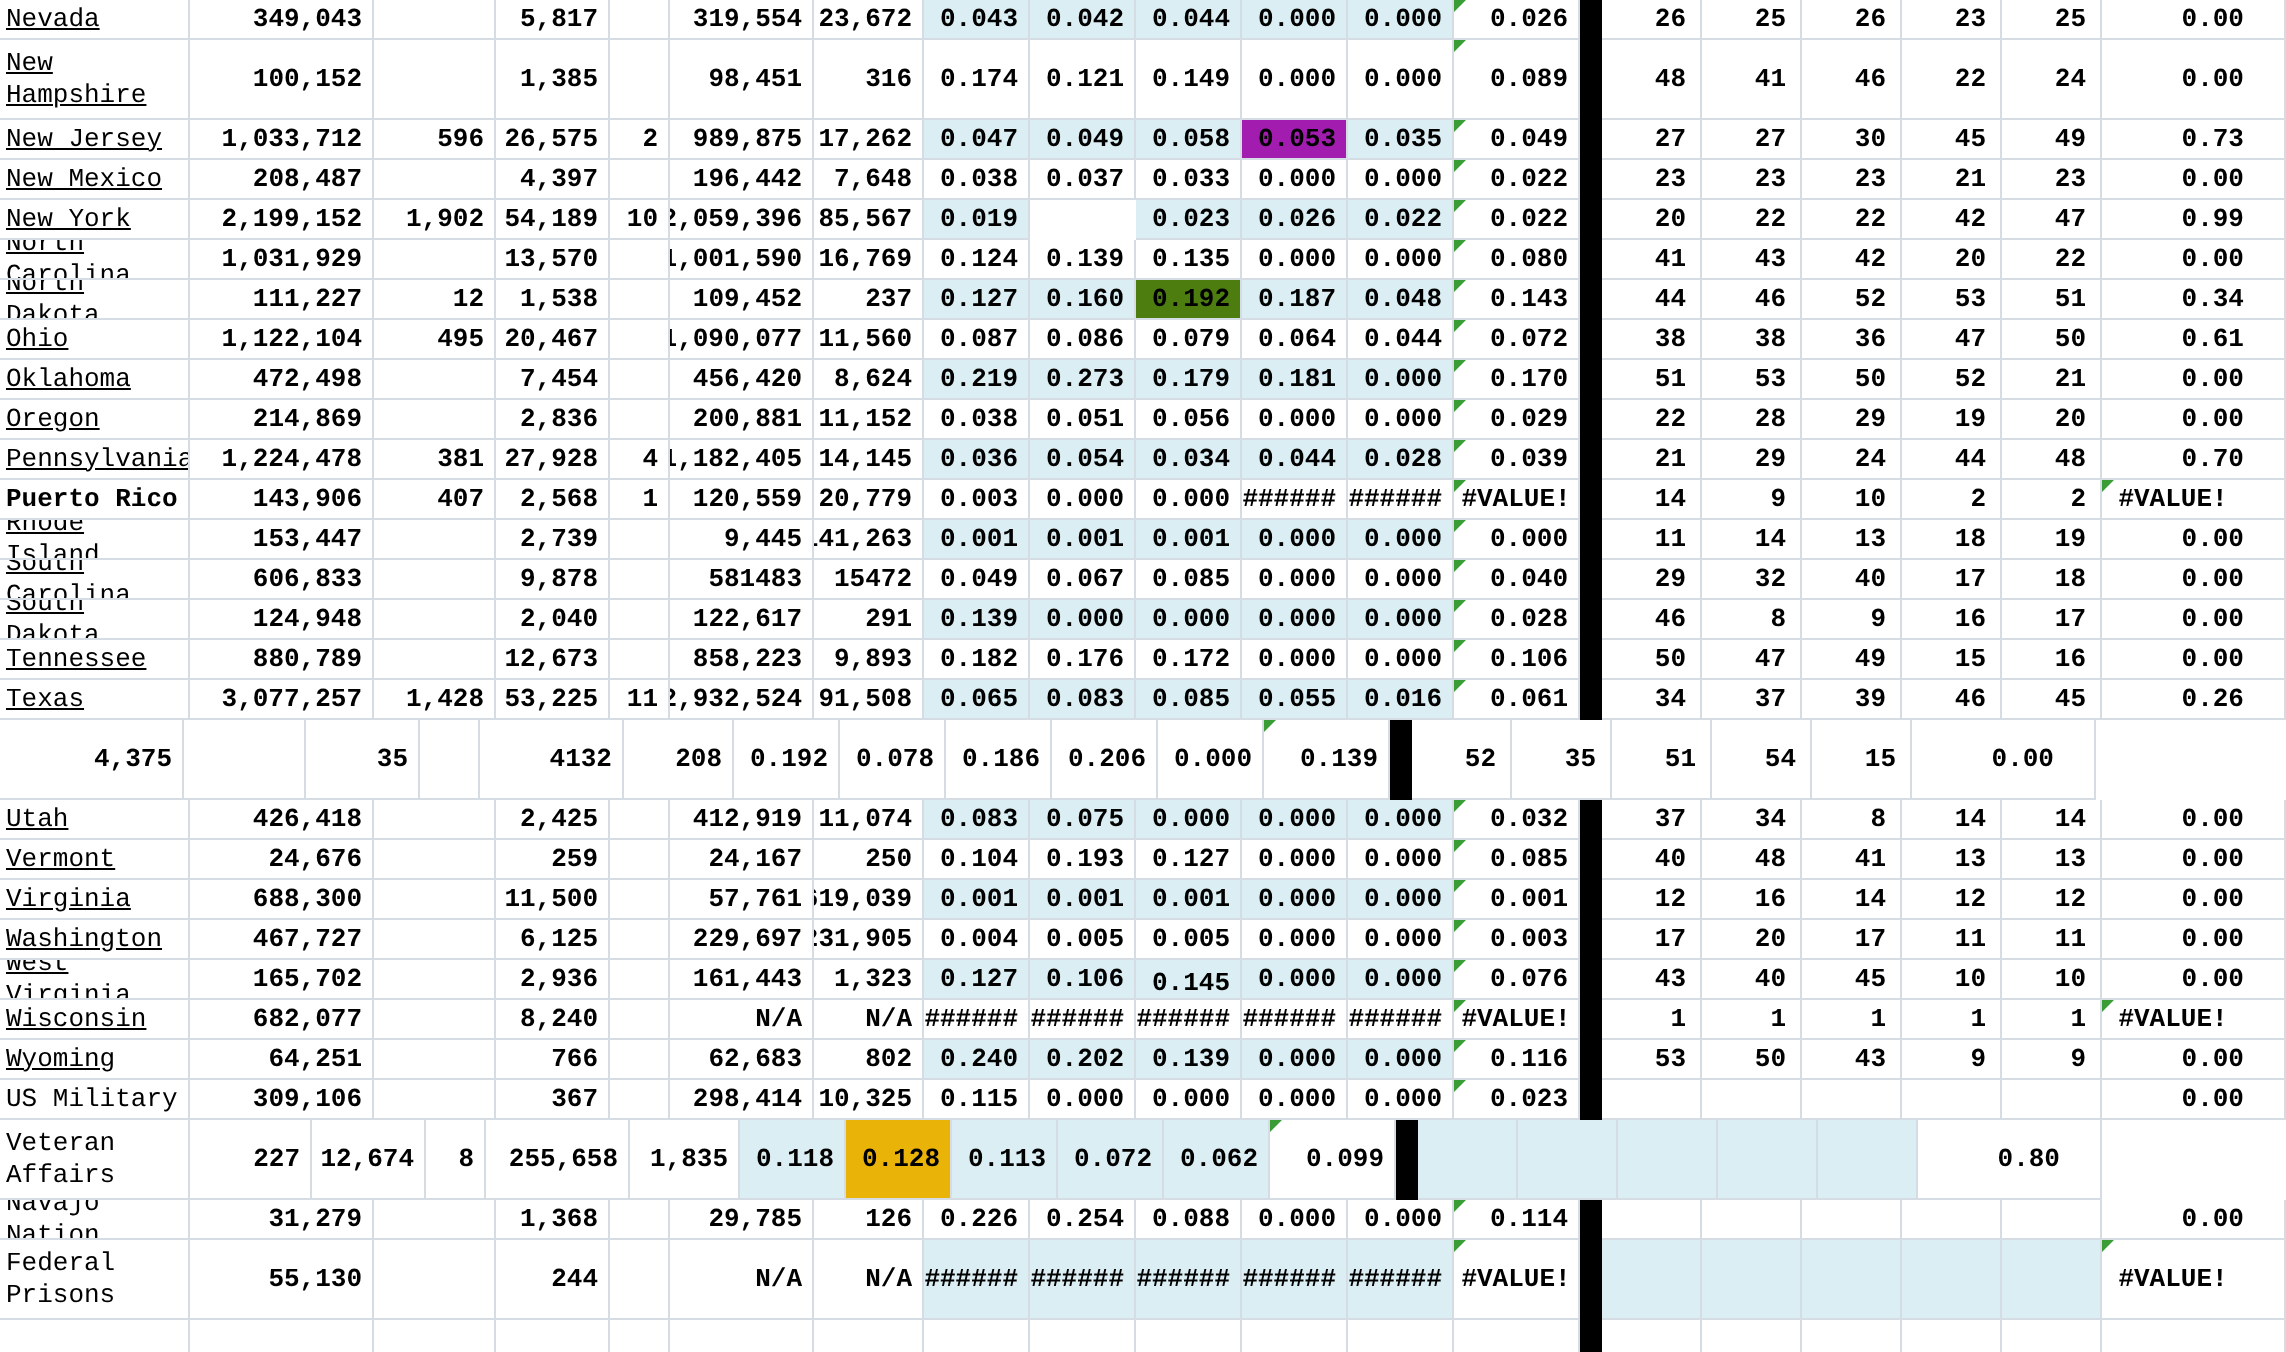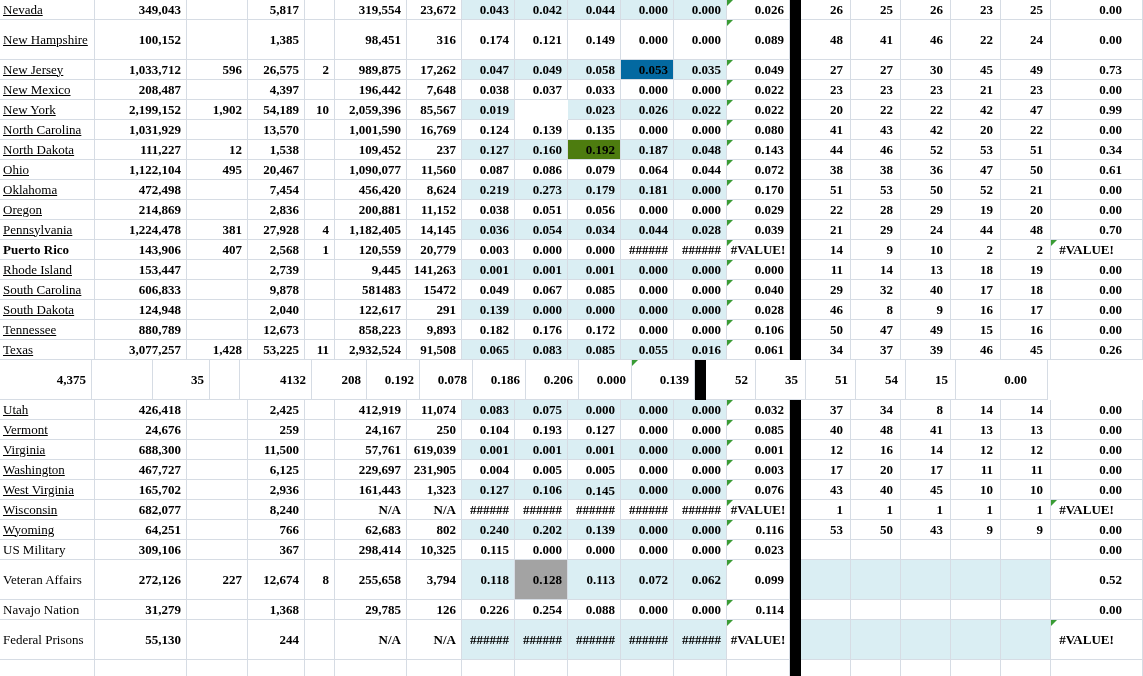--- a/index.html
+++ b/index.html
@@ -1,21 +1,21 @@
 <!DOCTYPE html>
 <html><head>
 <meta charset="utf-8">
 <style>
   html,body{margin:0;padding:0;background:#fff;}
   #sheet{
     position:relative;
     width:1143px;height:676px;
     overflow:hidden;
     background:#fff;
-    font-family:Liberation Serif, serif;
+    font-family:Liberation Mono, monospace;
     font-size:13px;
     color:#000;
     cursor:cell;
   }
   .row{display:flex;height:20px;box-sizing:border-box;}
   .row.tall{height:40px;}
   .cell{
     position:relative;
     box-sizing:border-box;
     border-right:1px solid #d6dce4;
@@ -192,21 +192,21 @@
       </div>
       <div class="cell c-d num" style="background: rgb(218, 238, 243);">
         <span>0.047</span>
       </div>
       <div class="cell c-d num" style="background: rgb(218, 238, 243);">
         <span>0.049</span>
       </div>
       <div class="cell c-d num" style="background: rgb(218, 238, 243);">
         <span>0.058</span>
       </div>
-      <div class="cell c-d num" style="background: #0369a1;">
+      <div class="cell c-d num" style="background: #a21caf;">
         <span>0.053</span>
       </div>
       <div class="cell c-d num" style="background: rgb(218, 238, 243);">
         <span>0.035</span>
       </div>
       <div class="cell c-d6 num">
         <span>0.049</span>
         <span class="tri" style="border-top-color: rgb(58, 156, 53);"></span>
       </div>
       <div class="cell c-div" style="background: rgb(0, 0, 0);"></div>
@@ -1546,42 +1546,39 @@
       <div class="cell c-i num"></div>
       <div class="cell c-i num"></div>
       <div class="cell c-last num">
         <span>0.00</span>
       </div>
     </div>
     <div class="row tall">
       <div class="cell c-state">
         <span>Veteran Affairs</span>
       </div>
-      <div class="cell c-n1 num">
-        <span>272,126</span>
-      </div>
       <div class="cell c-n2 num">
         <span>227</span>
       </div>
       <div class="cell c-n3 num">
         <span>12,674</span>
       </div>
       <div class="cell c-n4 num">
         <span>8</span>
       </div>
       <div class="cell c-n5 num">
         <span>255,658</span>
       </div>
       <div class="cell c-n6 num">
-        <span>3,794</span>
+        <span>1,835</span>
       </div>
       <div class="cell c-d num" style="background: rgb(218, 238, 243);">
         <span>0.118</span>
       </div>
-      <div class="cell c-d num" style="background: #a3a3a3;">
+      <div class="cell c-d num" style="background: #eab308;">
         <span>0.128</span>
       </div>
       <div class="cell c-d num" style="background: rgb(218, 238, 243);">
         <span>0.113</span>
       </div>
       <div class="cell c-d num" style="background: rgb(218, 238, 243);">
         <span>0.072</span>
       </div>
       <div class="cell c-d num" style="background: rgb(218, 238, 243); justify-content: flex-end;">
         <span>0.062</span>
@@ -1590,21 +1587,21 @@
         <span>0.099</span>
         <span class="tri" style="border-top-color: rgb(58, 156, 53);"></span>
       </div>
       <div class="cell c-div" style="background: rgb(0, 0, 0);"></div>
       <div class="cell c-i num" style="background: rgb(218, 238, 243);"></div>
       <div class="cell c-i num" style="background: rgb(218, 238, 243);"></div>
       <div class="cell c-i num" style="background: rgb(218, 238, 243);"></div>
       <div class="cell c-i num" style="background: rgb(218, 238, 243);"></div>
       <div class="cell c-i num" style="background: rgb(218, 238, 243);"></div>
       <div class="cell c-last num">
-        <span>0.52</span>
+        <span>0.80</span>
       </div>
     </div>
     <div class="row">
       <div class="cell c-state">
         <span>Navajo Nation</span>
       </div>
       <div class="cell c-n1 num">
         <span>31,279</span>
       </div>
       <div class="cell c-n2 num"></div>

